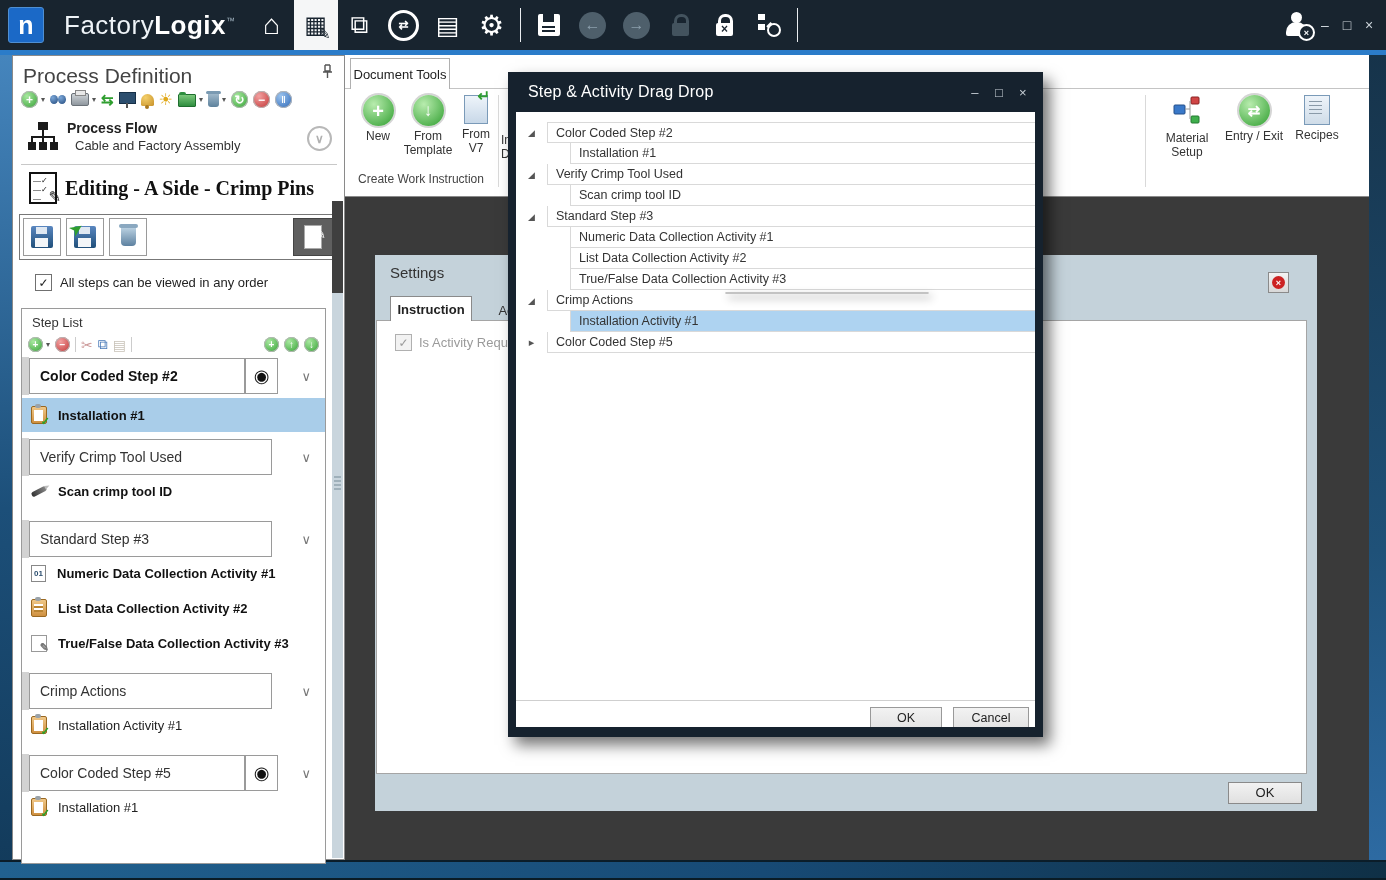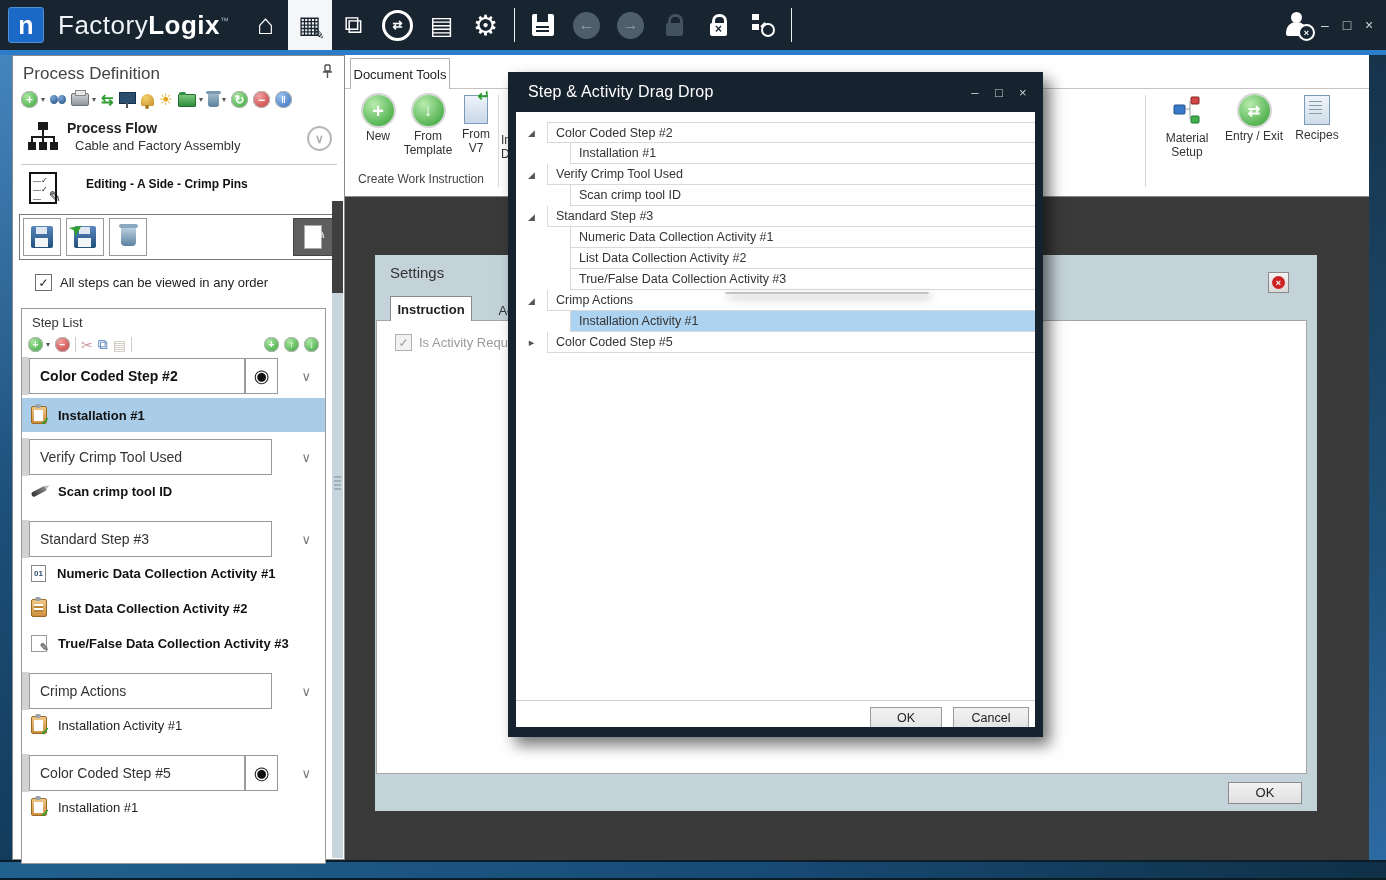--- a/index.html
+++ b/index.html
@@ -3,21 +3,21 @@
 <meta charset="utf-8">
 <style>
   html,body{margin:0;padding:0;width:1386px;height:880px;overflow:hidden;
     font-family:"Liberation Sans",sans-serif;background:#0c1f2a;}
   
   .titlebar{position:absolute;left:0;top:0;width:1386px;height:50px;background:#18242f;
     display:flex;align-items:center;color:#fff;}
   .accentline{position:absolute;left:0;top:50px;width:1386px;height:5px;background:#2b7cc9;}
   .logo-sq{width:34px;height:34px;margin-left:8px;background:#1b69c7;border:1px solid #4f8fd2;border-radius:3px;
     display:flex;align-items:center;justify-content:center;font-size:25px;font-weight:bold;color:#fff;}
-  .brand{margin-left:14px;font-size:26px;letter-spacing:.5px;white-space:nowrap;}
+  .brand{margin-left:20px;font-size:26px;letter-spacing:.5px;white-space:nowrap;}
   .brand .lt{font-weight:300;color:#eef3f7;}
   .brand .bd{font-weight:bold;color:#fff;}
   .brand sup{font-size:9px;color:#9fb0bd;}
   .tb-ic{width:44px;height:50px;display:flex;align-items:center;justify-content:center;
     font-size:25px;color:#fff;position:relative;flex:none;}
   .tb-ic.active{background:#f5f6f7;color:#18242f;}
   .tb-ic.dim{color:#54646f;}
   .tb-sep{width:1px;height:34px;background:#e9edf0;margin:0 6px;flex:none;}
   .ov-pencil{position:absolute;right:7px;bottom:8px;font-size:14px;}
   .circ-swap{width:25px;height:25px;border:3px solid #fff;border-radius:50%;
@@ -54,21 +54,21 @@
   .desk-left{position:absolute;left:0;top:55px;width:12px;height:825px;
     background:linear-gradient(180deg,#4585bd,#1c4f79 55%,#123a5a);}
   .desk-right{position:absolute;left:1369px;top:55px;width:17px;height:825px;
     background:linear-gradient(180deg,#16334a,#1f5178 60%,#2e6ca5);}
   .bottombar{position:absolute;left:0;top:860px;width:1386px;height:20px;
     background:linear-gradient(90deg,#21618f,#174a75 55%,#0f3046);border-top:2px solid #0b1d29;}
   .bottombar:after{content:'';position:absolute;left:0;bottom:0;width:100%;height:4px;background:#0a1c26;}
   
   .sidebar{position:absolute;left:12px;top:55px;width:333px;height:805px;background:#fff;
     border:1px solid #8a8a8a;box-sizing:border-box;color:#333;}
-  .sb-title{position:absolute;left:10px;top:8px;font-size:17px;color:#444;}
+  .sb-title{position:absolute;left:10px;top:8px;font-size:21px;color:#444;}
   .pinicon{position:absolute;right:10px;top:8px;}
   .sb-toolbar{position:absolute;left:8px;top:34px;display:flex;align-items:center;gap:5px;}
   .chip{width:17px;height:17px;border-radius:50%;display:inline-flex;align-items:center;justify-content:center;
     font-size:12px;color:#fff;font-weight:bold;flex:none;box-shadow:0 0 0 1px #b5b5b5 inset;}
   .chip.green{background:radial-gradient(circle at 35% 30%,#a8e8a0,#2f9e2f);}
   .chip.red{background:radial-gradient(circle at 35% 30%,#f2a0a0,#c03030);}
   .chip.blue{background:radial-gradient(circle at 35% 30%,#9cc4ee,#2763b6);}
   .chip.sm{width:15px;height:15px;font-size:10px;}
   .caret{font-size:8px;color:#555;margin-left:-2px;}
   .glyph{font-size:15px;line-height:1;}
@@ -94,21 +94,21 @@
   .pf-ico{position:absolute;left:14px;top:2px;}
   .pf-title{position:absolute;left:54px;top:2px;font-weight:bold;font-size:14px;color:#222;}
   .pf-sub{position:absolute;left:62px;top:20px;font-size:13px;color:#333;}
   .circdown{position:absolute;right:12px;top:8px;width:21px;height:21px;border:2px solid #b8b8b8;border-radius:50%;
     color:#b0b0b0;display:flex;align-items:center;justify-content:center;font-size:12px;font-weight:bold;}
   .sb-hr{position:absolute;left:8px;top:108px;width:316px;border-top:1px solid #c8c8c8;}
   .ed-row{position:absolute;left:0;top:114px;width:100%;height:40px;}
   .ed-ico{position:absolute;left:16px;top:2px;width:24px;height:28px;border:2px solid #111;background:#fff;}
   .ed-ico i{position:absolute;left:2px;font-style:normal;font-size:8px;color:#111;line-height:9px;}
   .ed-ico .pc{position:absolute;right:-6px;bottom:-4px;font-size:15px;color:#111;}
-  .ed-title{position:absolute;left:73px;top:7px;font-weight:bold;font-size:12px;color:#111;}
+  .ed-title{position:absolute;left:52px;top:7px;font-weight:bold;font-size:20px;color:#111;font-family:Liberation Serif, serif;}
   .ed-toolbox{position:absolute;left:6px;top:158px;width:318px;height:46px;border:1px solid #777;
     display:flex;align-items:center;padding:0 3px;box-sizing:border-box;gap:5px;}
   .btn38{width:38px;height:38px;border:1px solid #9a9a9a;background:#fff;display:flex;align-items:center;
     justify-content:center;position:relative;box-sizing:border-box;}
   .flop2{width:22px;height:22px;background:linear-gradient(#5a87c0,#1f4f7a);border-radius:2px;position:relative;}
   .flop2:before{content:'';position:absolute;left:5px;top:1px;width:11px;height:7px;background:#dfe8f2;}
   .flop2:after{content:'';position:absolute;left:4px;bottom:1px;width:13px;height:9px;background:#f2f5f8;}
   .garrow{position:absolute;left:-4px;top:-6px;color:#2f9e2f;font-size:15px;font-weight:bold;transform:rotate(-35deg);}
   .trash22{width:15px;height:18px;background:linear-gradient(#b8cfe0,#5d81a0);border-radius:0 0 4px 4px;position:relative;}
   .trash22:before{content:'';position:absolute;left:-2px;top:-4px;width:19px;height:4px;background:#8aa8c0;border-radius:2px;}

